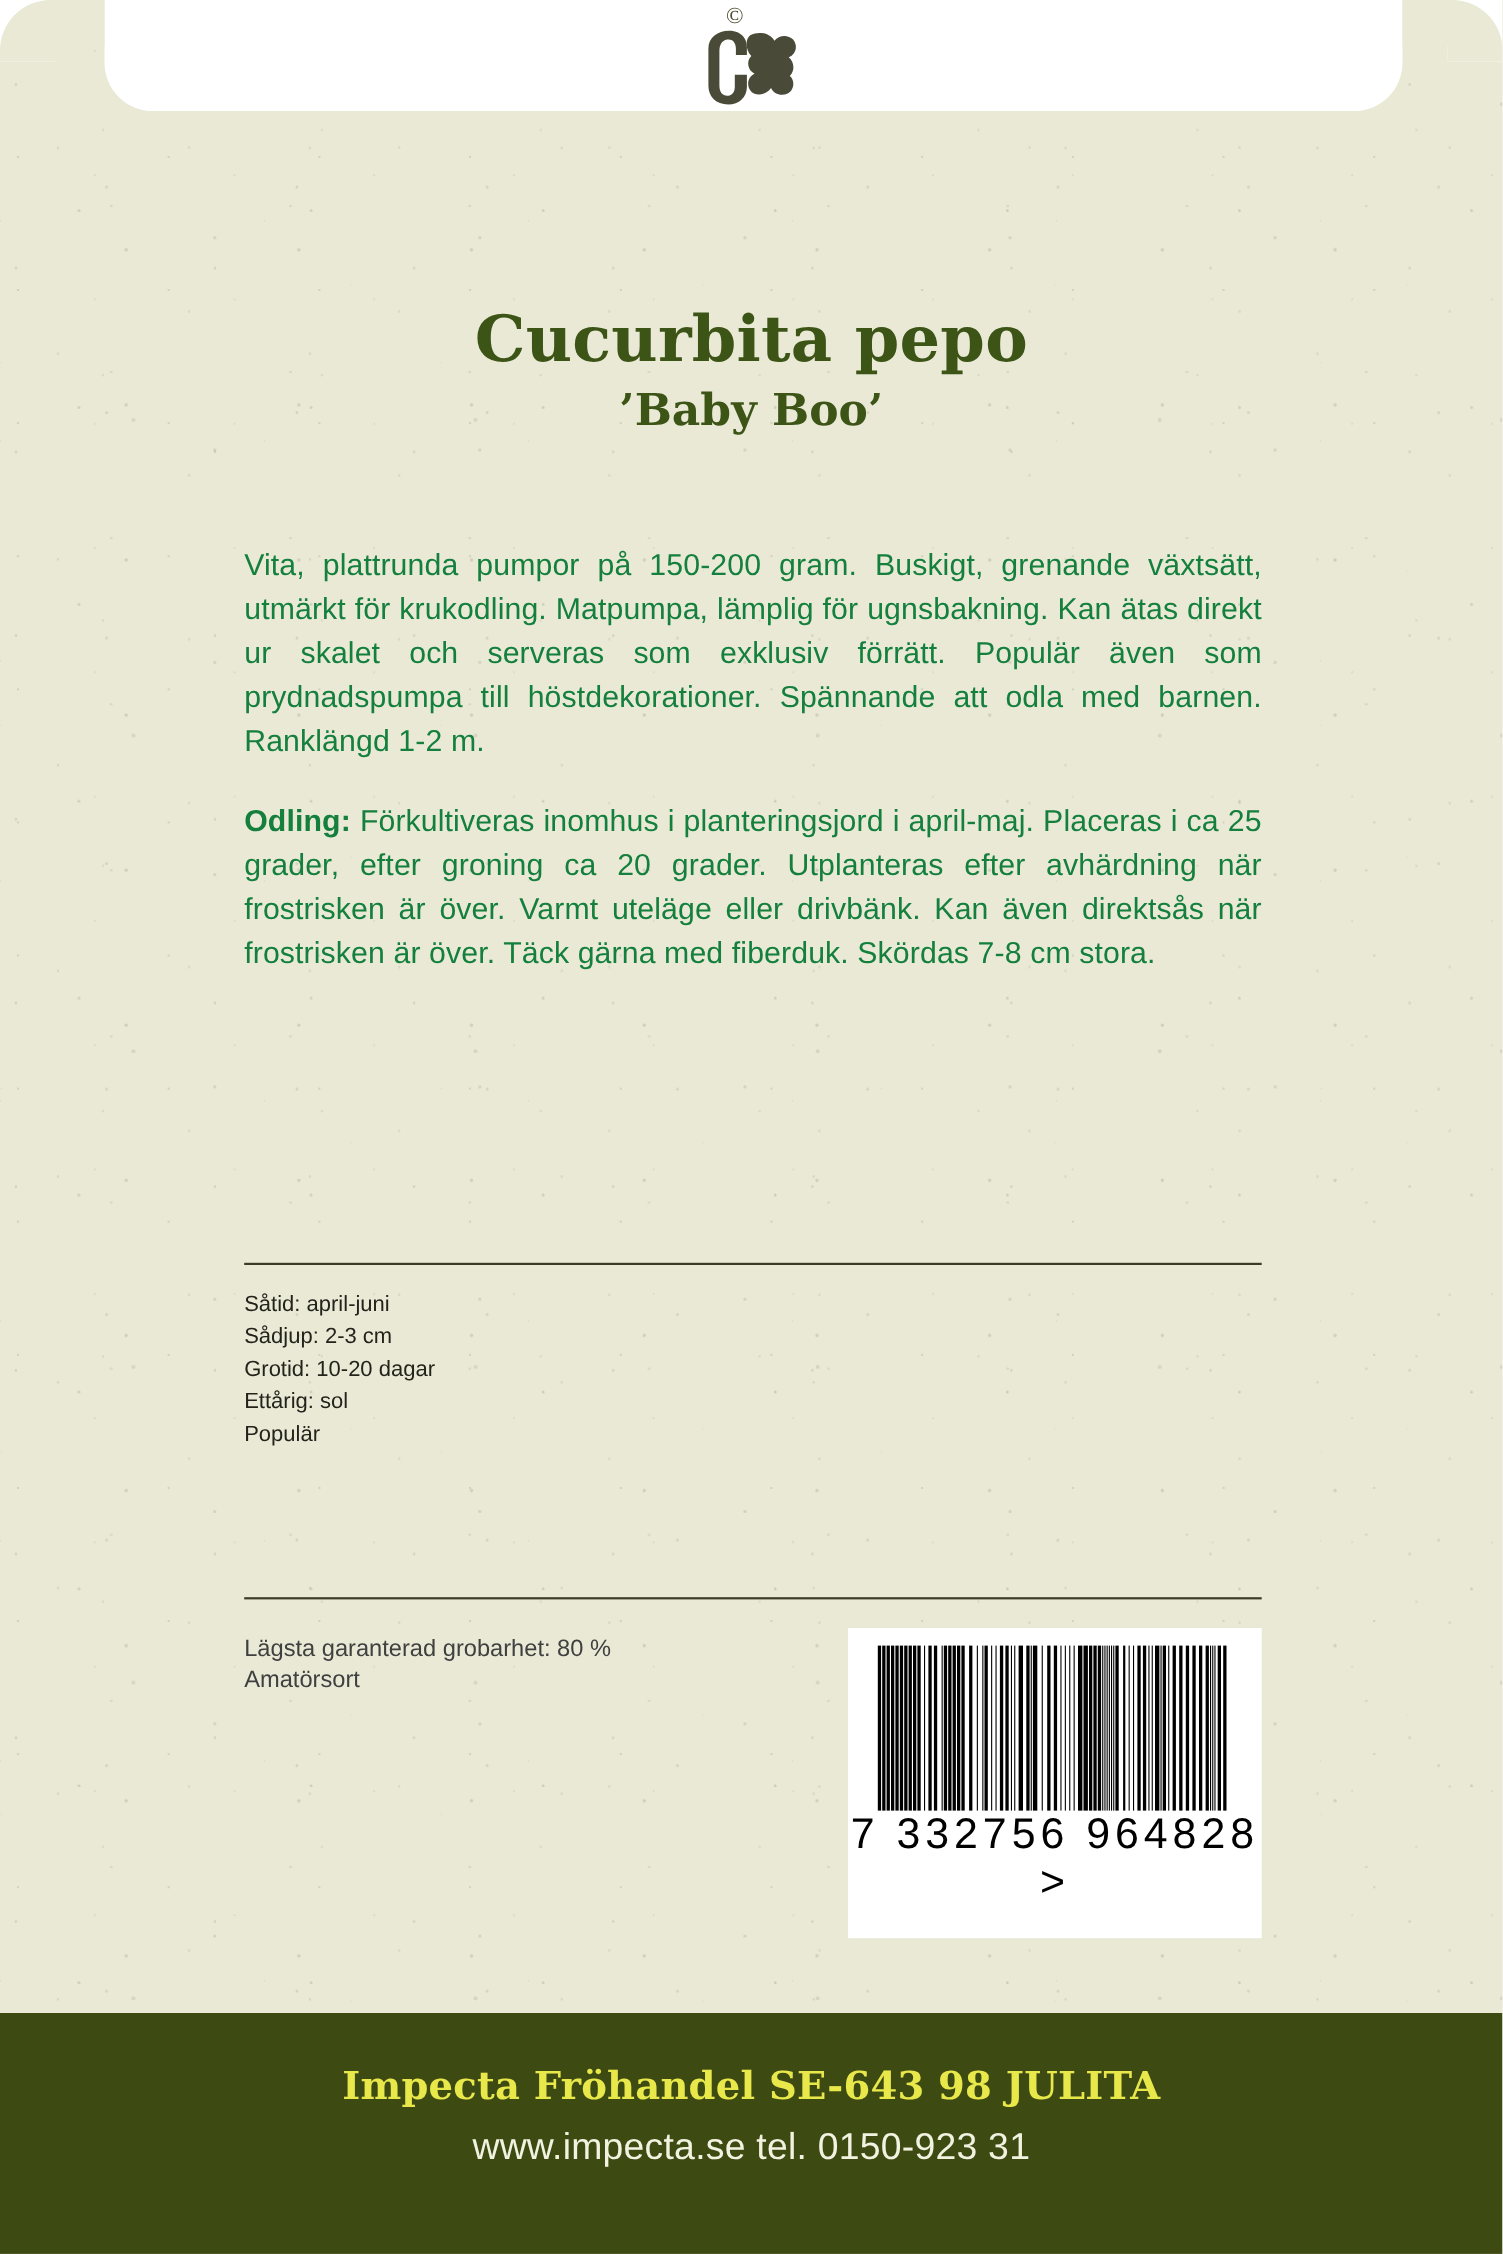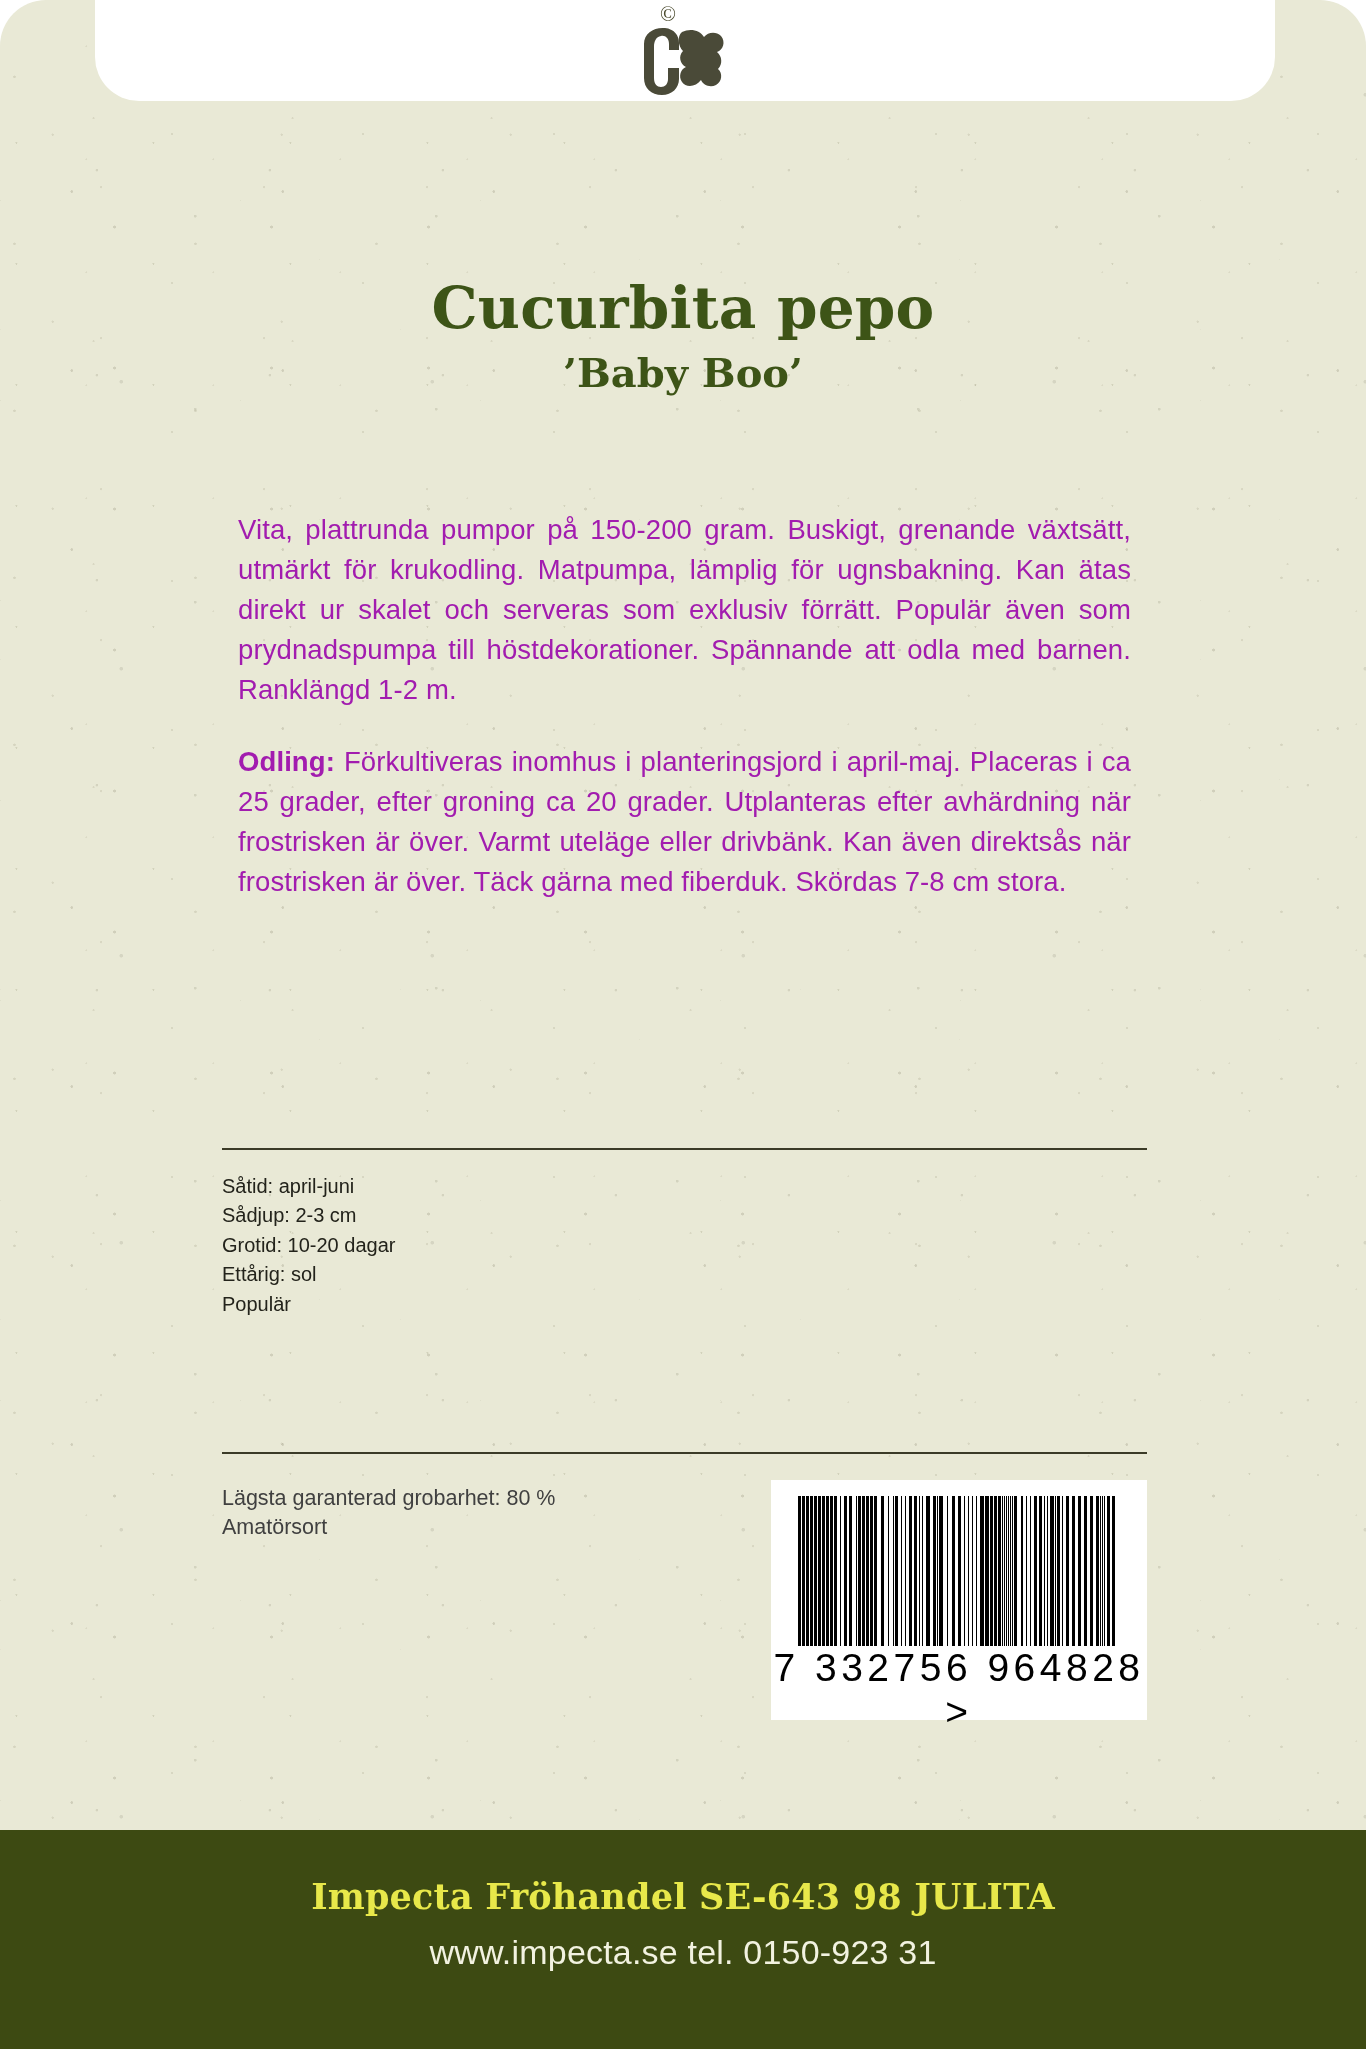--- a/index.html
+++ b/index.html
@@ -167,24 +167,24 @@
 
   
   .body-area {
     position: absolute;
     left: 222px;
     top: 494px;
     width: 925px;
     z-index: 5;
   }
   p.para {
-    margin: 16px;
+    margin: 0;
     font-size: 27.5px;
     line-height: 1.455;
-    color: #a21caf;
+    color: #15803d;
     text-align: justify;
     text-justify: inter-word;
     letter-spacing: 0.1px;
   }
   p.para.second {
     margin-top: 32px;
   }
   .label-bold {
     font-weight: bold;
   }
@@ -234,21 +234,21 @@
     line-height: 1.34;
     color: #404040;
   }
 
   
   .barcode-box {
     position: absolute;
     left: 771px;
     top: 1480px;
     width: 376px;
-    height: 240px;
+    height: 282px;
     background: #ffffff;
     z-index: 5;
     padding: 0;
   }
   .barcode-bars {
     position: absolute;
     left: 27px;
     top: 16px;
     width: 322px;
     height: 150px;

